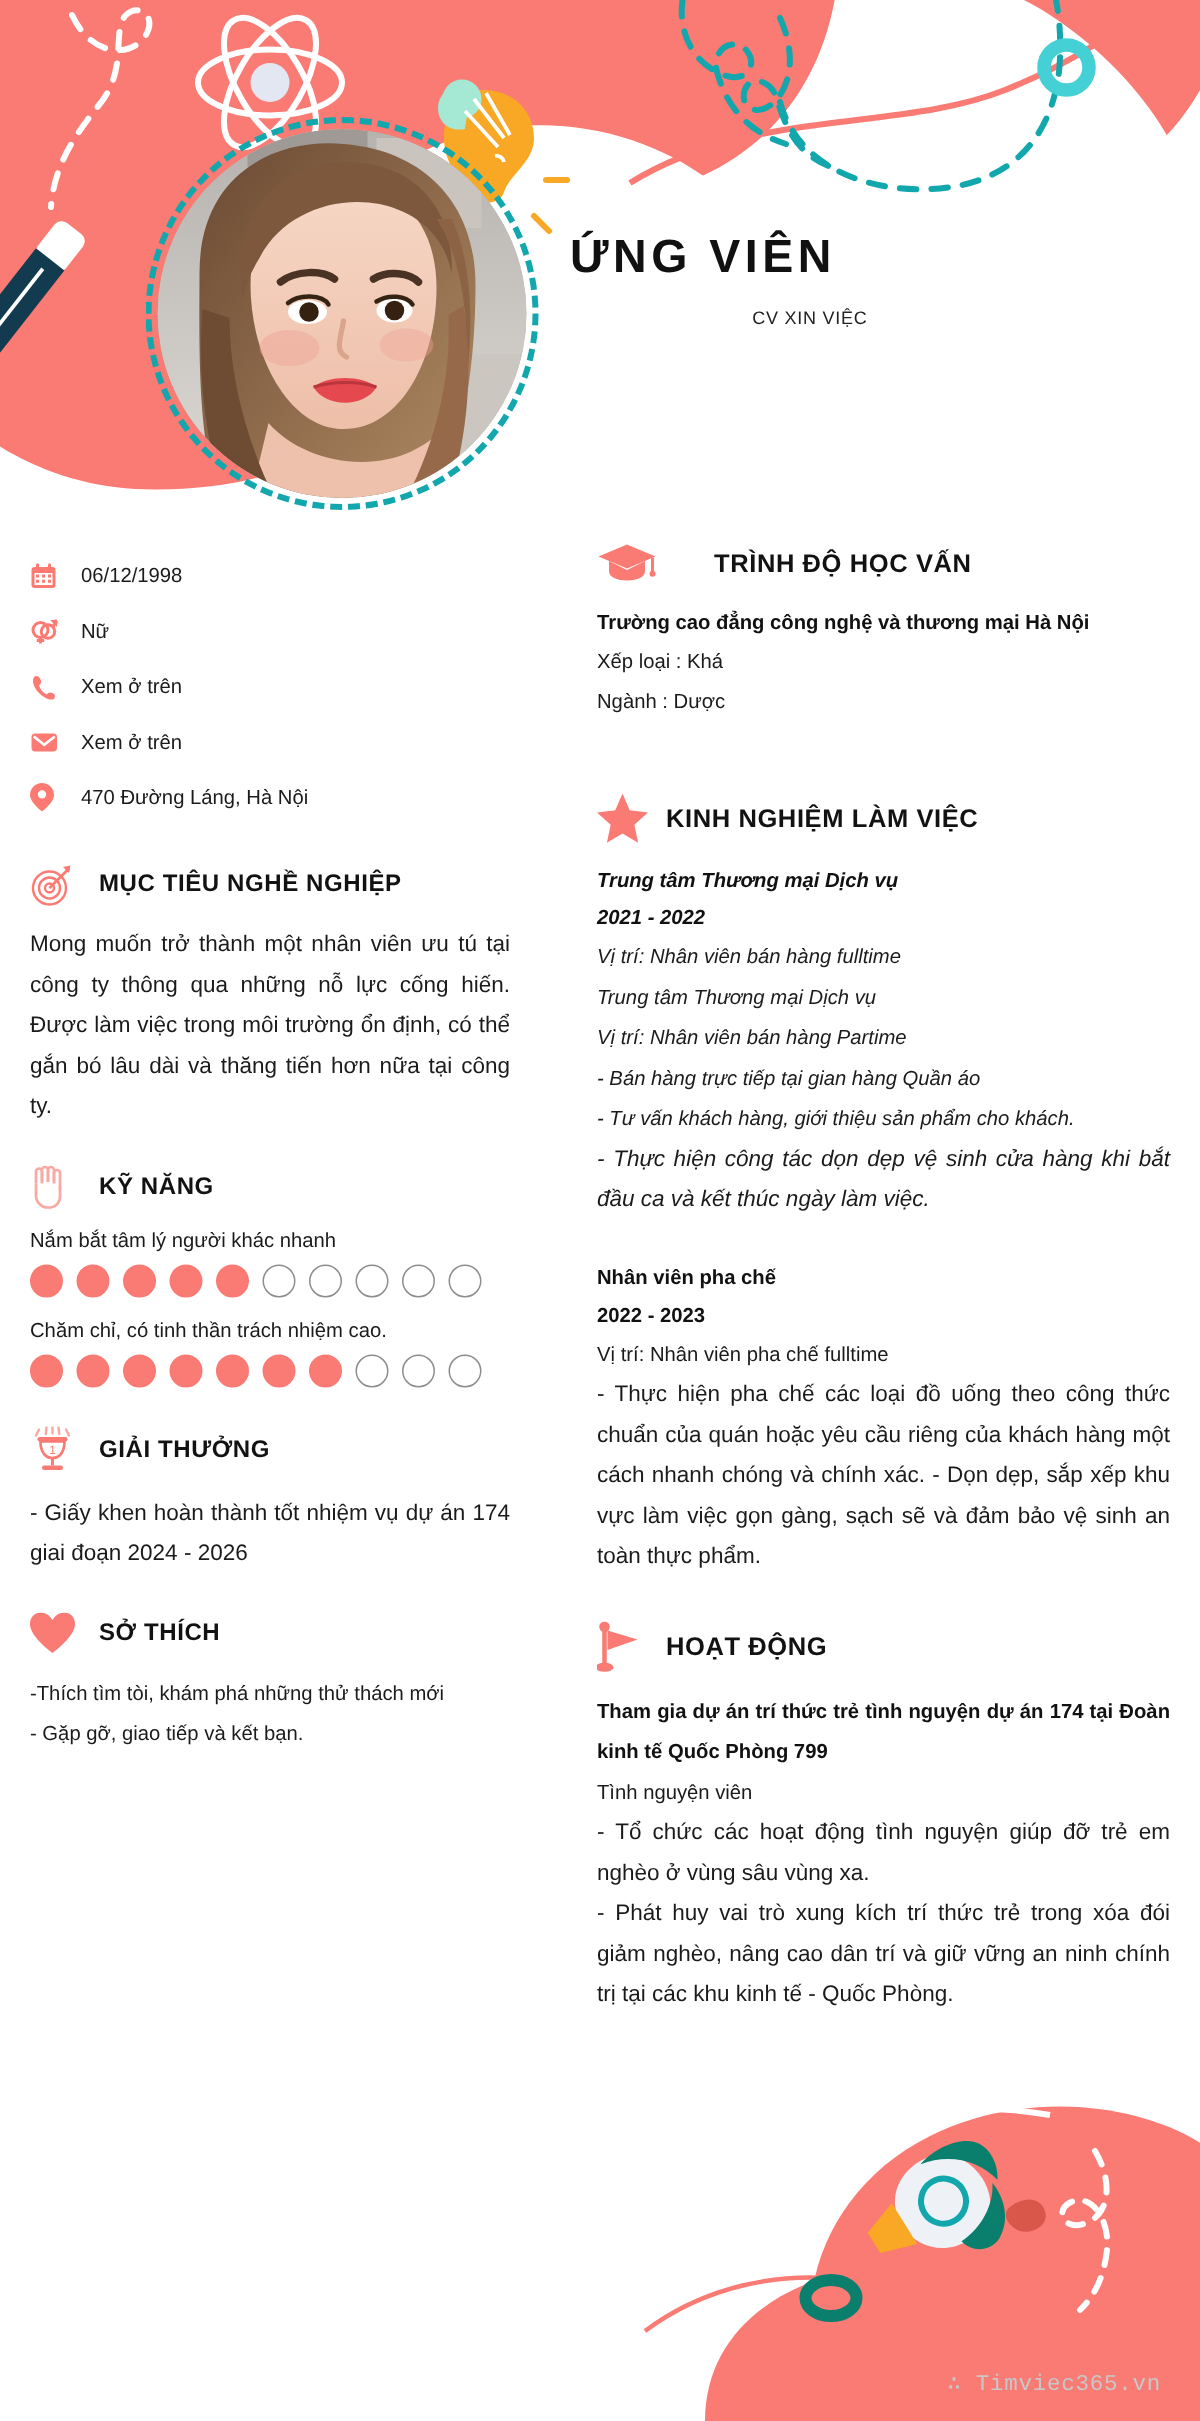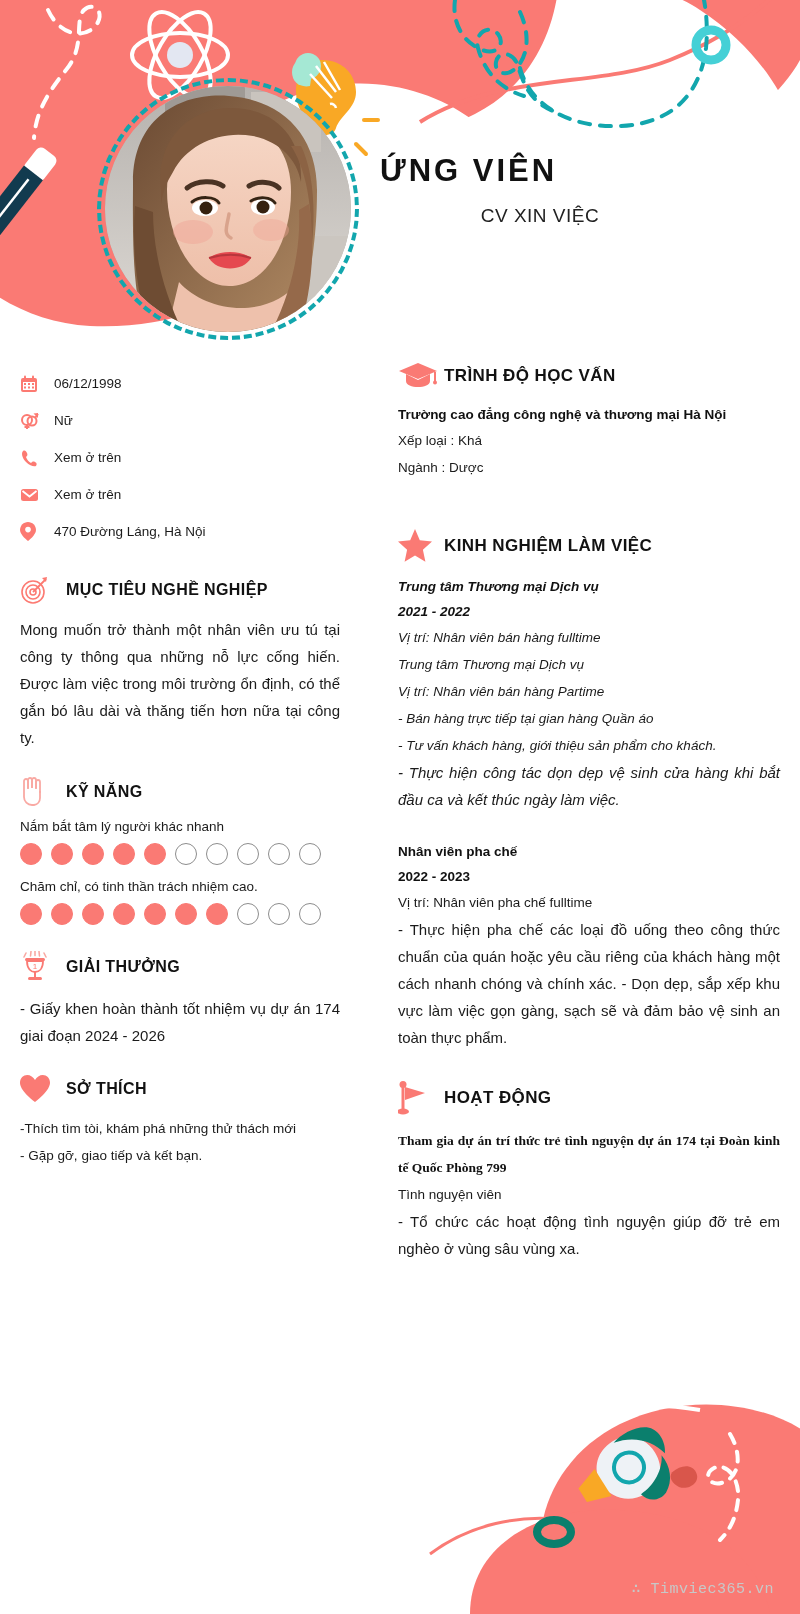--- a/index.html
+++ b/index.html
@@ -70,21 +70,21 @@
   }
   .cv-name {
     font-size: 31px;
     font-weight: bold;
     letter-spacing: 3px;
     color: #111111;
     line-height: 1.2;
   }
   .cv-subtitle {
     margin-top: 16px;
-    font-size: 19px;
+    font-size: 12px;
     color: #222222;
     letter-spacing: 0.5px;
     text-align: center;
     padding-right: 80px;
   }
 
   
   .col-left {
     position: absolute;
     left: 20px;
@@ -477,21 +477,21 @@
           </svg>
       </span>
       <span class="sec-title">SỞ THÍCH</span>
     </div>
     <div class="plain-line">-Thích tìm tòi, khám phá những thử thách mới</div>
     <div class="plain-line">- Gặp gỡ, giao tiếp và kết bạn.</div>
   </div>
 
   <div class="col-right">
 
-    <div class="sec-head" style="margin-top:0;">
+    <div class="sec-head" style="margin-top:0;gap:32px;">
       <span class="sec-icon">
         <svg width="40" height="28" viewBox="0 0 40 28">
             <path d="M20 1 L39 9 L20 17 L1 9 Z" fill="#fa7a74"></path>
             <path d="M8 12 L8 19 C8 23 14 25 20 25 C26 25 32 23 32 19 L32 12 L20 18 Z" fill="#fa7a74"></path>
             <line x1="37" y1="10" x2="37" y2="19" stroke="#fa7a74" stroke-width="2"></line>
             <circle cx="37" cy="20.5" r="2" fill="#fa7a74"></circle>
           </svg>
       </span>
       <span class="sec-title">TRÌNH ĐỘ HỌC VẤN</span>
     </div>
@@ -533,23 +533,24 @@
         <svg width="34" height="34" viewBox="0 0 34 34">
             <circle cx="5" cy="3.5" r="3.5" fill="#fa7a74"></circle>
             <line x1="5" y1="4" x2="5" y2="29" stroke="#fa7a74" stroke-width="3"></line>
             <ellipse cx="5" cy="30.5" rx="6" ry="3" fill="#fa7a74"></ellipse>
             <path d="M7 6 L27 12 L7 19 Z" fill="#fa7a74"></path>
           </svg>
       </span>
       <span class="sec-title">HOẠT ĐỘNG</span>
     </div>
     <div style="margin-top:8px;">
-      <div class="sub-bold" style="line-height:27px; text-align:justify;font-family:Liberation Serif, serif;">Tham gia dự án trí thức trẻ tình nguyện dự án 174 tại Đoàn kinh tế Quốc Phòng 799</div>
+      <div class="sub-bold" style="line-height:27px; text-align:justify;">Tham gia dự án trí thức trẻ tình nguyện dự án 174 tại Đoàn kinh tế Quốc Phòng 799</div>
       <div class="plain-line">Tình nguyện viên</div>
       <div class="body-text">- Tổ chức các hoạt động tình nguyện giúp đỡ trẻ em nghèo ở vùng sâu vùng xa.</div>
+      <div class="body-text">- Phát huy vai trò xung kích trí thức trẻ trong xóa đói giảm nghèo, nâng cao dân trí và giữ vững an ninh chính trị tại các khu kinh tế - Quốc Phòng.</div>
     </div>
   </div>
 
   <div class="deco-footer">
     <svg width="800" height="300" viewBox="0 0 800 300" xmlns="http://www.w3.org/2000/svg">
 
       <path d="M 560 300 C 520 240 540 150 620 110 C 690 75 780 90 820 130 L 820 300 Z" fill="#fa7a74"></path>
 
       <path d="M 470 300 C 470 230 540 192 620 196 C 700 200 760 240 770 300 Z" fill="#fa7a74"></path>
 

